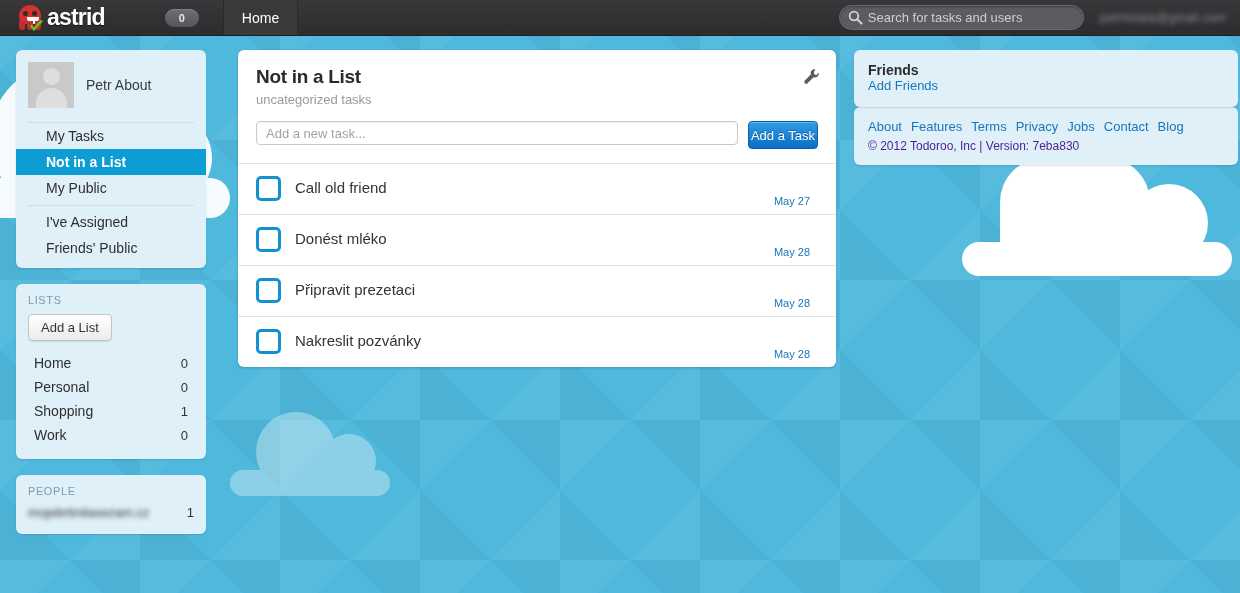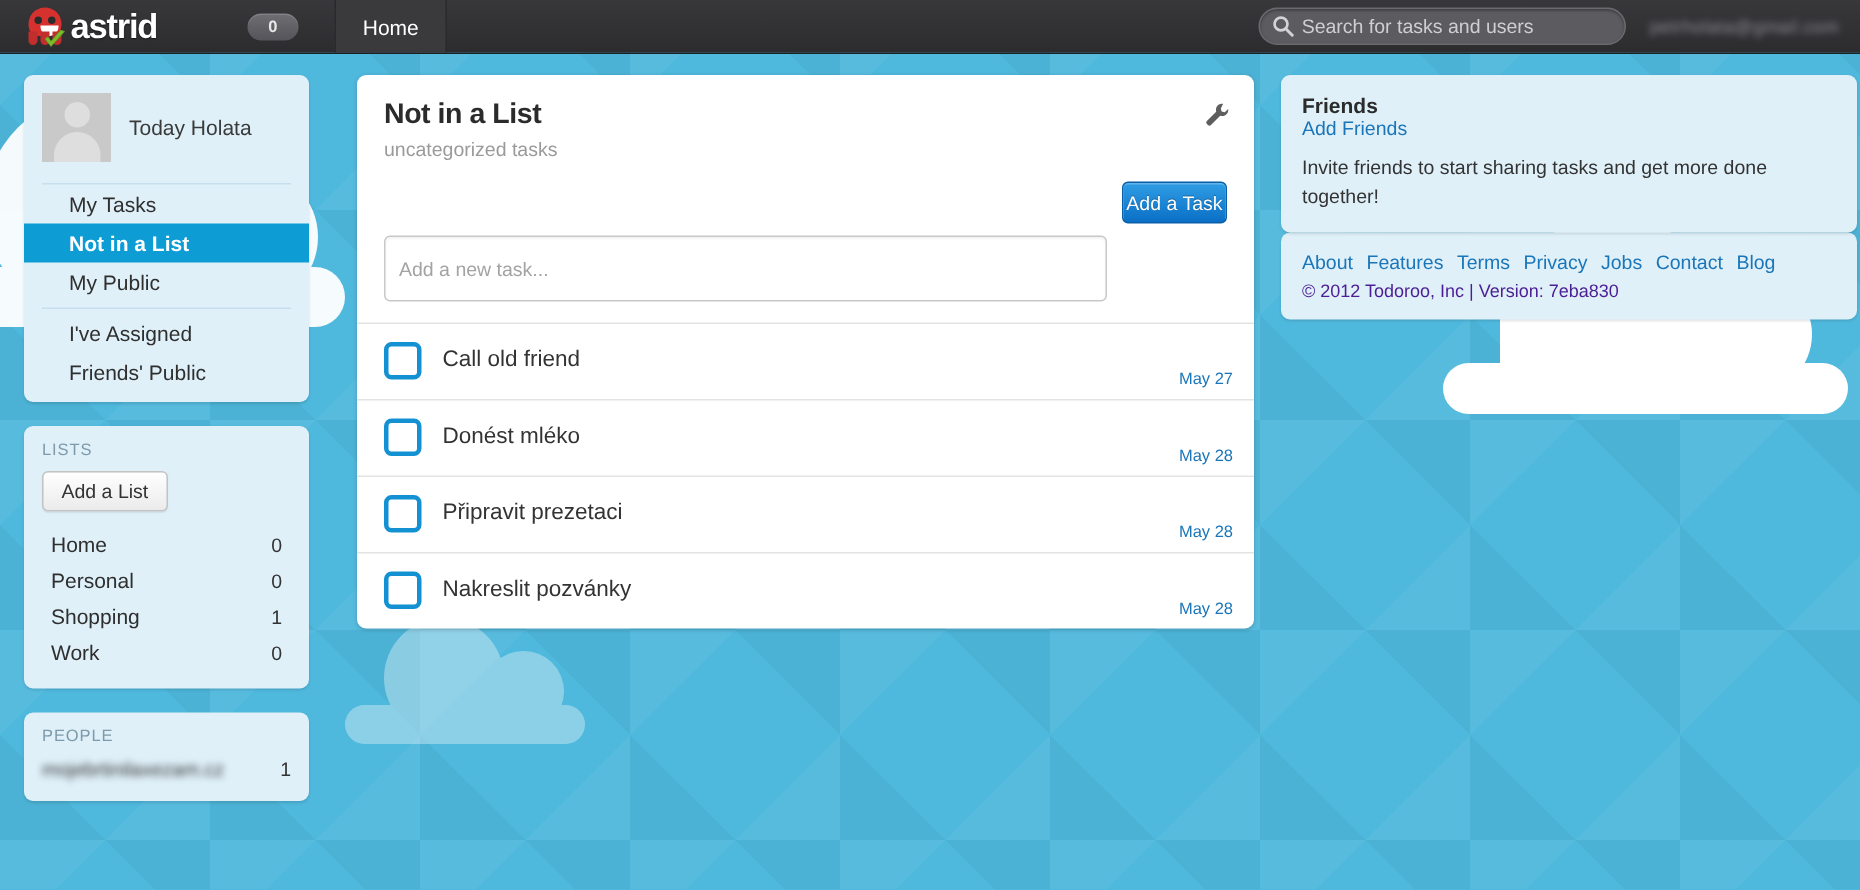--- a/index.html
+++ b/index.html
@@ -185,44 +185,43 @@
   #task-panel {
     background:#fff; border-radius:6px; box-shadow:0 1px 3px rgba(0,0,0,.18);
     overflow:hidden;
   }
   #task-head { padding: 16px 18px 14px 18px; position:relative; }
   #list-title { font-size:19px; font-weight:bold; color:#2b2b2b; letter-spacing:-.3px; }
   #list-sub { font-size:13px; color:#9a9a9a; margin-top:4px; }
   #wrench-btn { position:absolute; right:16px; top:18px; cursor:pointer; }
   #add-row { display:flex; gap:10px; margin-top:14px; }
   #new-task-input {
-    flex:1; height:44px; border:1px solid #c8c8c8; border-radius:4px;
+    flex:1; height:24px; border:1px solid #c8c8c8; border-radius:4px;
     padding: 0 9px; font-size:13px; color:#333; font-family:inherit; outline:none;
     box-shadow: inset 0 1px 2px rgba(0,0,0,.06);
-    margin-top: 36px;
   }
   #new-task-input::placeholder { color:#a3a3a3; }
   #add-task-btn {
     background: linear-gradient(#2f9de4,#0a6fc6);
     border:1px solid #0a5fa8; border-radius:4px; color:#fff;
     font-size:13px; font-family:inherit; padding: 0 2px; height:28px; cursor:pointer;
     text-shadow: 0 -1px 0 rgba(0,0,0,.3);
     box-shadow: inset 0 1px 0 rgba(255,255,255,.25);
   }
   .task-row {
     border-top:1px solid #e3e3e3; padding: 12px 18px 8px 18px; position:relative; min-height:51px;
   }
   .task-main { display:flex; align-items:flex-start; gap:14px; }
   .task-check {
     width:25px; height:25px; border:3px solid #1391d2; border-radius:5px;
     background:#fff; flex:0 0 25px; cursor:pointer;
   }
   .task-title { font-size:15px; color:#333; padding-top:3px; }
   .task-date {
-    position:absolute; right:14px; bottom:7px;
+    position:absolute; right:26px; bottom:7px;
     font-size:11px; color:#1a76b8;
   }
 
   
   #friends-panel { padding: 12px 14px 14px 14px; position:relative; }
   #friends-head { display:flex; justify-content:space-between; align-items:baseline;flex-direction:column; }
   #friends-title { font-size:14px; font-weight:bold; color:#2b2b2b; }
   #add-friends-link { font-size:13px; color:#1a76b8; text-decoration:none; cursor:pointer; }
   #friends-body { font-size:13px; color:#333; line-height:1.45; margin-top:10px; }
 
@@ -269,21 +268,21 @@
   </div>
 </div>
 
 <div id="page">
 
   <div id="col-left">
 
     <div class="panel" id="user-panel">
       <div id="user-row">
         <div id="avatar"></div>
-        <div id="user-name">Today Holata</div>
+        <div id="user-name">Petr About</div>
       </div>
       <ul id="nav-list">
           <li>My Tasks</li>
           <li class="active">Not in a List</li>
           <li>My Public</li>
           <li class="sep">I've Assigned</li>
           <li>Friends' Public</li>
         </ul>
     </div>
 
@@ -368,21 +367,20 @@
         </div>
     </div>
   </div>
 
   <div id="col-right">
     <div class="panel" id="friends-panel">
       <div id="friends-head">
         <div id="friends-title">Friends</div>
         <a id="add-friends-link">Add Friends</a>
       </div>
-      <div id="friends-body">Invite friends to start sharing tasks and get more done together!</div>
     </div>
 
     <div class="panel" id="footer-panel">
       <div id="footer-links">
           <a>About</a>
           <a>Features</a>
           <a>Terms</a>
           <a>Privacy</a>
           <a>Jobs</a>
           <a>Contact</a>

